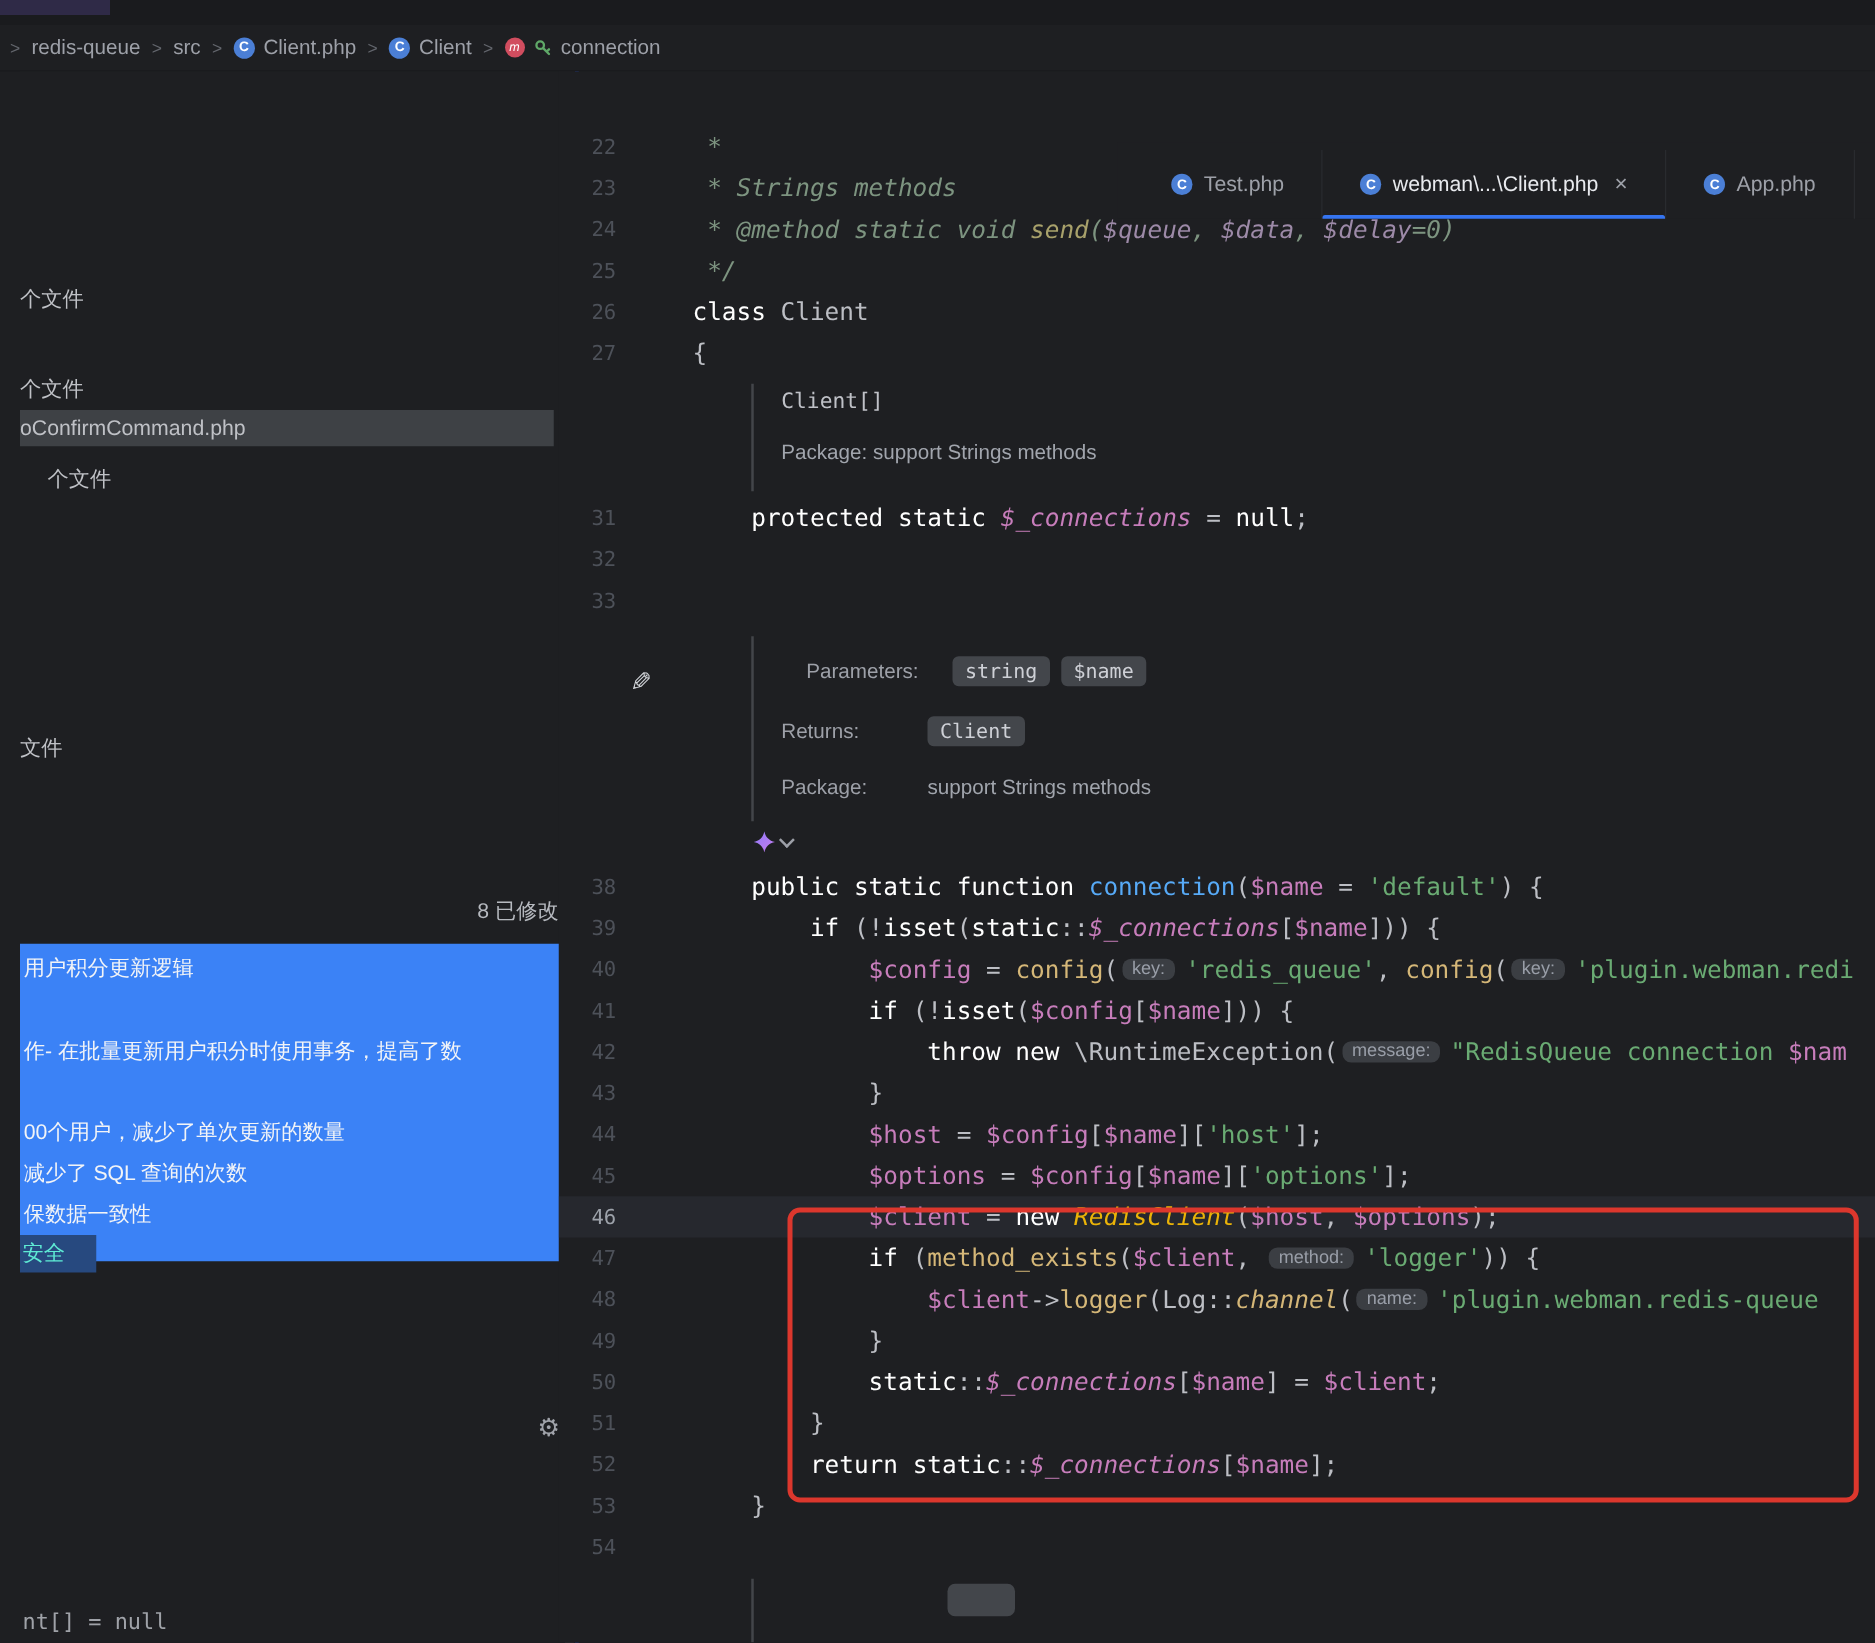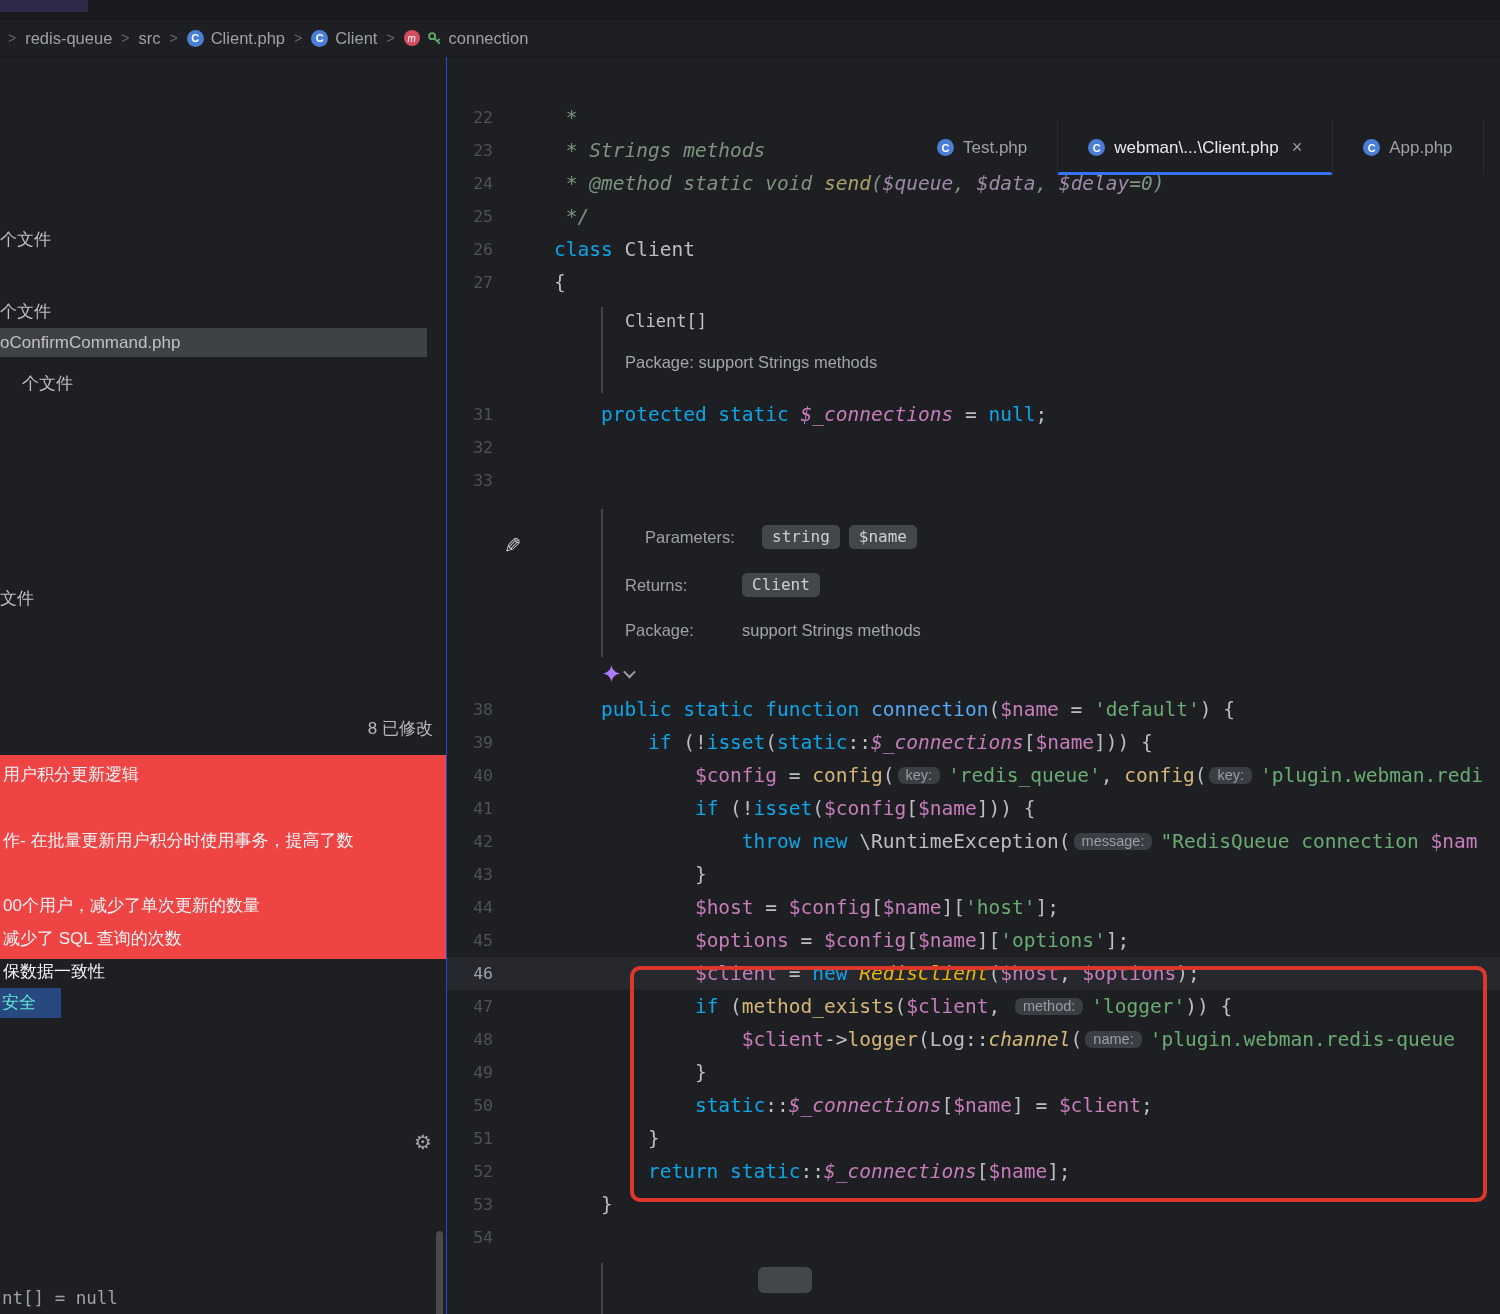--- a/index.html
+++ b/index.html
@@ -22,28 +22,28 @@
     width:17px;height:17px;border-radius:50%;background:#4b7fd6;color:#fff;
     font-size:11px;font-weight:bold;display:inline-flex;align-items:center;justify-content:center;flex:none;
   }
   .m-icon{
     width:16px;height:16px;border-radius:50%;background:#d14d5f;color:#fff;
     font-size:10px;font-style:italic;display:inline-flex;align-items:center;justify-content:center;flex:none;
   }
   .key-icon{display:inline-flex;align-items:center;}
   
   #sidebar{
-    position:absolute;left:0;top:57px;width:447px;height:1257px;background:#1e1f22;
-    border-right:1px solid #1d4ed8;box-sizing:border-box;overflow:hidden;
+    position:absolute;left:16px;top:57px;width:447px;height:1257px;background:#1e1f22;
+    border-right:3px solid #1d4ed8;box-sizing:border-box;overflow:hidden;
   }
   .side-row{position:absolute;height:29px;display:flex;align-items:center;
     font-size:17px;color:#bfc1c6;white-space:nowrap;cursor:pointer;}
   .side-row.hl{background:#3e4145;width:427px;}
   #modified-badge{position:absolute;right:13px;top:660px;font-size:17px;color:#b6b9bf;}
-  #sel-block{position:absolute;left:0;top:698px;width:447px;height:204px;background:#ef4444;}
+  #sel-block{position:absolute;left:0;top:698px;width:447px;height:254px;background:#3b82f6;}
   .sel-line{position:absolute;left:3px;font-size:17px;color:#f2f4f7;white-space:nowrap;}
   #sel-tail{position:absolute;left:0;top:931px;background:#27497f;color:#5eead4;
     font-size:17px;padding:3px 25px 4px 2px;}
   #gear{position:absolute;left:414px;top:1073px;font-size:20px;color:#a0a3aa;cursor:pointer;
     font-family:"DejaVu Sans",sans-serif;}
   #side-bottom-code{position:absolute;left:2px;top:1231px;font-family:"DejaVu Sans Mono",monospace;
     font-size:17.5px;color:#9fa2a8;white-space:pre;}
   #side-scrollbar{position:absolute;left:436px;top:1174px;width:7px;height:88px;
     background:#474a4f;border-radius:4px;}
   
@@ -61,21 +61,21 @@
   #editor{position:absolute;left:447px;top:57px;width:1053px;height:1257px;overflow:hidden;background:#1e1f22;}
   #code{position:absolute;left:0;top:44px;right:0;}
   .row{height:33px;display:flex;align-items:center;font-family:"DejaVu Sans Mono",monospace;
     font-size:19.5px;white-space:pre;color:#bcbec4;}
   .row.cur{background:#26282e;}
   .ln{flex:0 0 46px;text-align:right;font-size:16.5px;color:#4d5159;
     font-family:"DejaVu Sans Mono",monospace;cursor:pointer;}
   .row.cur .ln{color:#9da2aa;}
   .code-text{margin-left:61px;display:flex;align-items:center;white-space:pre;}
   
-  .sg-kw{color:#0ea5e9;}
+  .sg-kw{color:#ffffff;}
   .sg-plain{color:#bcbec4;}
   .sg-str{color:#6aab73;}
   .sg-var{color:#c77dbb;}
   .sg-varstr{color:#c77dbb;}
   .sg-field{color:#c77dbb;font-style:italic;}
   .sg-fn{color:#d5b778;}
   .sg-fnit{color:#d5b778;font-style:italic;}
   .sg-fndecl{color:#57aaf7;}
   .sg-doc{color:#7d9480;font-style:italic;}
   .sg-doctag{color:#7d9480;font-style:italic;}

